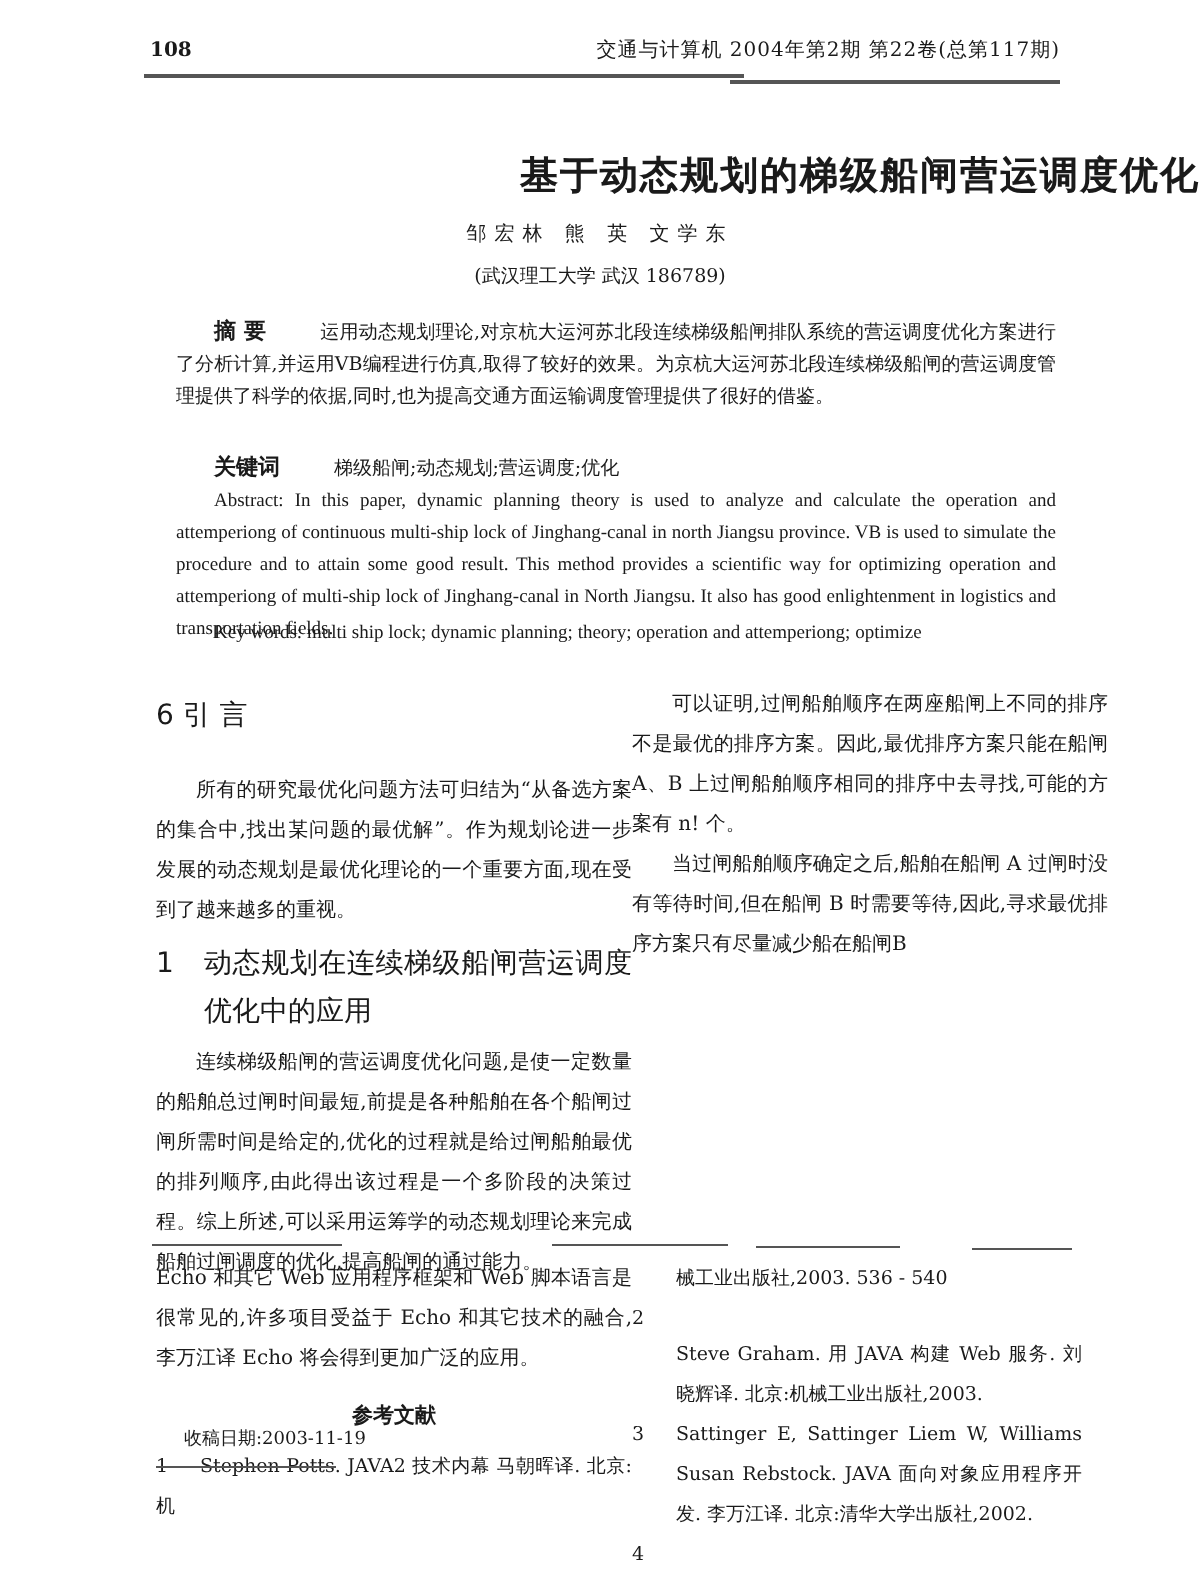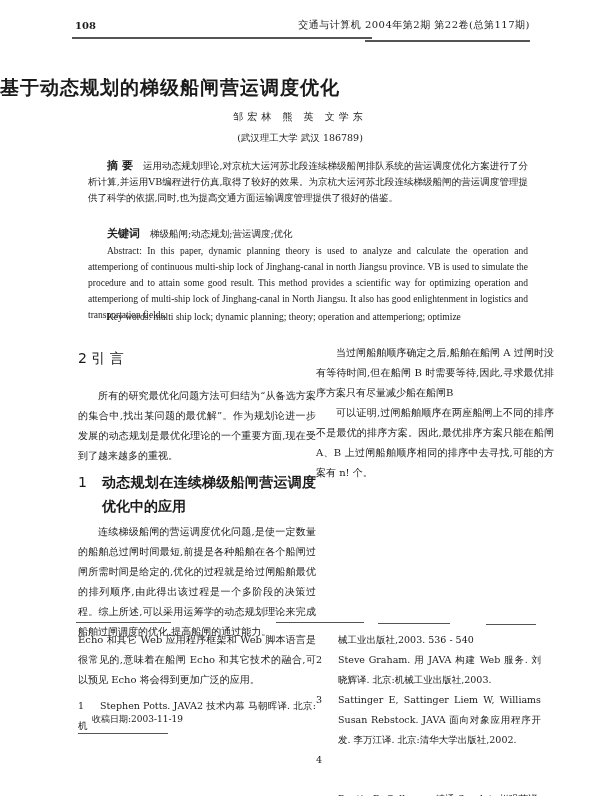--- a/index.html
+++ b/index.html
@@ -2,26 +2,26 @@
 <html><head>
 <meta charset="utf-8">
 <style>
   html, body { margin:0; padding:0; background:#ffffff; }
   body { width:600px; height:796px; position:relative; overflow:hidden;
          font-family:"DejaVu Serif", serif; color:#1a1a1a; }
   .abs { position:absolute; }
   .hdr-page { left:75px; top:20px; font-size:10px; font-weight:bold; }
   .hdr-journal { right:70px; top:18px; font-size:10px; letter-spacing:0.5px; }
   .rule { position:absolute; height:1.5px; background:#555; }
-  .title { left:0; width:600px; top:75px; text-align:left; font-size:19px;
+  .title { left:0; width:600px; top:75px; text-align:right; font-size:19px;
            font-weight:bold; font-family:"DejaVu Sans", sans-serif; letter-spacing:1px; }
   .authors { left:0; width:600px; top:110px; text-align:center; font-size:10px; letter-spacing:4px; }
   .affil { left:0; width:600px; top:132px; text-align:center; font-size:9.5px; }
   .abs-block { left:88px; width:440px; font-size:9.5px; line-height:16px; text-align:justify; }
-  .kw-label { font-weight:bold; font-family:"DejaVu Sans", sans-serif; margin-right:10px; font-size:11px; }
+  .kw-label { font-weight:bold; font-family:"DejaVu Sans", sans-serif; margin-right:27px; font-size:11px; }
   .en { font-family:"Liberation Serif", serif; font-size:9.5px; line-height:16px; }
   .en b { font-weight:normal; }
   .col { width:238px; font-size:10px; line-height:20px; text-align:justify; }
   .sec-h { font-family:"DejaVu Sans", sans-serif; font-size:14px; line-height:24px; }
   .indent { text-indent:2em; }
   .ref-title { text-align:center; font-weight:bold; font-size:10.5px; }
   .ref { font-size:9.5px; line-height:20px; }
   .ref .num { display:inline-block; width:22px; }
   .footnote { font-size:9px; }
 </style>
@@ -47,53 +47,54 @@
 
 <div class="abs abs-block en" style="top:243px;">
   <span style="padding-left:2em"></span><b>Abstract:</b> <span>In this paper, dynamic planning theory is used to analyze and calculate the operation and attemperiong of continuous multi-ship lock of Jinghang-canal in north Jiangsu province. VB is used to simulate the procedure and to attain some good result. This method provides a scientific way for optimizing operation and attemperiong of multi-ship lock of Jinghang-canal in North Jiangsu. It also has good enlightenment in logistics and transportation fields.</span>
 </div>
 
 <div class="abs abs-block en" style="top:309px;">
   <span style="padding-left:2em"></span><b>Key words:</b> <span>multi ship lock; dynamic planning; theory; operation and attemperiong; optimize</span>
 </div>
 
 <div class="abs col" style="left:78px; top:346px;">
-  <div class="sec-h">2  引  言</div>
+  <div class="sec-h">6  引  言</div>
   <div class="indent" style="margin-top:16px;">所有的研究最优化问题方法可归结为“从备选方案的集合中,找出某问题的最优解”。作为规划论进一步发展的动态规划是最优化理论的一个重要方面,现在受到了越来越多的重视。</div>
   <div class="sec-h" style="display:flex; margin-top:4px;">
     <span style="width:24px;">1</span>
-    <span style="flex:1;font-weight:bold;">动态规划在连续梯级船闸营运调度优化中的应用</span>
+    <span style="flex:1;">动态规划在连续梯级船闸营运调度优化中的应用</span>
   </div>
   <div class="indent" style="margin-top:4px;">连续梯级船闸的营运调度优化问题,是使一定数量的船舶总过闸时间最短,前提是各种船舶在各个船闸过闸所需时间是给定的,优化的过程就是给过闸船舶最优的排列顺序,由此得出该过程是一个多阶段的决策过程。综上所述,可以采用运筹学的动态规划理论来完成船舶过闸调度的优化,提高船闸的通过能力。</div>
 </div>
 
 <div class="abs col" style="left:316px; top:343px;">
+  <div class="indent">可以证明,过闸船舶顺序在两座船闸上不同的排序不是最优的排序方案。因此,最优排序方案只能在船闸 A、B 上过闸船舶顺序相同的排序中去寻找,可能的方案有 n! 个。</div>
   <div class="indent">当过闸船舶顺序确定之后,船舶在船闸 A 过闸时没有等待时间,但在船闸 B 时需要等待,因此,寻求最优排序方案只有尽量减少船在船闸B</div>
-  <div class="indent">可以证明,过闸船舶顺序在两座船闸上不同的排序不是最优的排序方案。因此,最优排序方案只能在船闸 A、B 上过闸船舶顺序相同的排序中去寻找,可能的方案有 n! 个。</div>
 </div>
 
 <div class="rule" style="left:76px; top:622px; width:95px; height:1px;"></div>
 <div class="rule" style="left:276px; top:622px; width:88px; height:1px;"></div>
 <div class="rule" style="left:378px; top:623px; width:72px; height:1px;"></div>
 <div class="rule" style="left:486px; top:624px; width:50px; height:1px;"></div>
 
 <div class="abs col" style="left:78px; top:630px;">
-  <div>Echo 和其它 Web 应用程序框架和 Web 脚本语言是很常见的,意味着在船闸 Echo 和其它技术的融合,可以预见 Echo 将会得到更加广泛的应用。</div>
+  <div>Echo 和其它 Web 应用程序框架和 Web 脚本语言是很常见的,许多项目受益于 Echo 和其它技术的融合,李万江译 Echo 将会得到更加广泛的应用。</div>
+  <div class="ref-title" style="margin-top:8px;">参考文献</div>
   <div class="ref" style="margin-top:6px;">
     <span class="num">1</span><span>Stephen Potts. JAVA2 技术内幕  马朝晖译. 北京:机</span>
   </div>
 </div>
 <div class="rule" style="left:78px; top:733px; width:90px; height:1px;"></div>
 <div class="abs footnote" style="left:92px; top:713px;">收稿日期:2003-11-19</div>
 
 <div class="abs col" style="left:316px; top:630px; width:225px;">
   <div class="ref cont" style="padding-left:22px;">械工业出版社,2003. 536 - 540</div>
   <div class="ref" style="display:flex;">
     <span class="num">2</span>
-      <span style="flex:1;">Steve Graham. 用 JAVA 构建 Web 服务. 刘晓辉译. 北京:机械工业出版社,2003.</span>
+      <span style="flex:1;margin-top:18px;">Steve Graham. 用 JAVA 构建 Web 服务. 刘晓辉译. 北京:机械工业出版社,2003.</span>
   </div>
   <div class="ref" style="display:flex;">
     <span class="num">3</span>
       <span style="flex:1;">Sattinger E, Sattinger Liem W, Williams Susan Rebstock. JAVA 面向对象应用程序开发. 李万江译. 北京:清华大学出版社,2002.</span>
   </div>
   <div class="ref" style="display:flex;">
     <span class="num">4</span>
       <span style="flex:1;margin-top:39px;">Dustin R. Callaway. 精通 Servlet. 赵强苏译. 北京:清华大学出版社,2002. 90</span>
   </div>
 </div>

